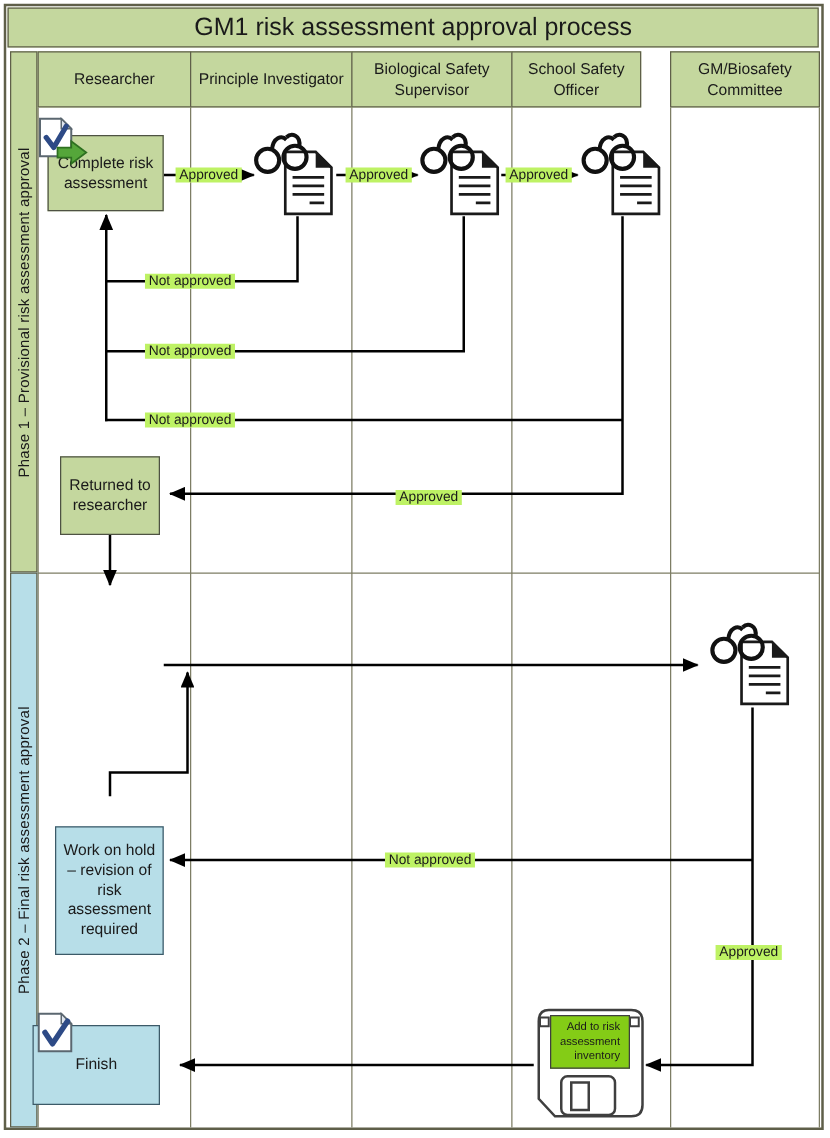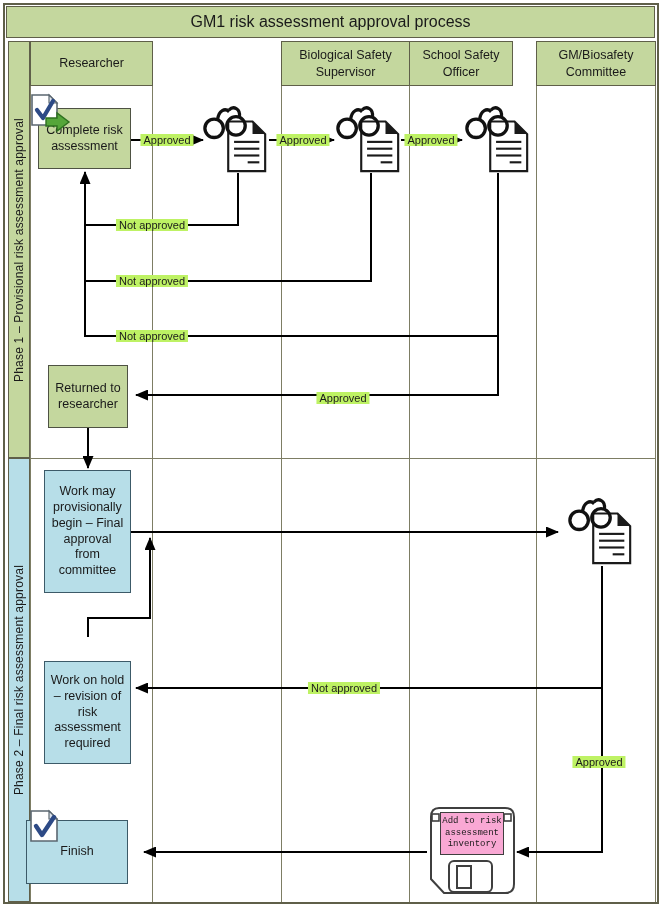--- a/index.html
+++ b/index.html
@@ -1,40 +1,40 @@
 <!DOCTYPE html>
 <html><head>
 <meta charset="utf-8">
 <style>
   html,body{margin:0;padding:0;background:#fff;}
   #stage{position:relative;width:664px;height:910px;background:#fff;
          font-family:"Liberation Sans",sans-serif;color:#1a1a1a;overflow:hidden;}
   .abs{position:absolute;box-sizing:border-box;}
   #outer-border{left:3px;top:3px;width:656px;height:901px;border:2px solid #5f5f49;z-index:0;}
   #title-bar{left:6px;top:6px;width:649px;height:32px;background:#c4d79e;border:1px solid #5f5f49;
-             display:flex;align-items:center;justify-content:center;font-size:16px;z-index:2;}
+             display:flex;align-items:center;justify-content:center;font-size:20px;z-index:2;}
   .phase-band{left:8px;width:22px;border:1px solid #5f5f49;display:flex;align-items:center;justify-content:center;z-index:2;}
   #phase1-band{top:41px;height:417px;background:#c4d79e;}
   #phase2-band{top:458px;height:444px;background:#b7dee8;}
   .phase-label{writing-mode:vertical-rl;transform:rotate(180deg);font-size:12px;white-space:nowrap;letter-spacing:.2px;}
   .lane-header{top:41px;height:45px;background:#c4d79e;border:1px solid #5f5f49;display:flex;align-items:center;
                justify-content:center;text-align:center;font-size:12.5px;line-height:1.3;z-index:2;padding:0 4px;}
   .lane-line{top:86px;height:816px;width:1px;background:#7d7d64;z-index:1;}
   #phase-divider{left:30px;top:458px;width:626px;height:1px;background:#7d7d64;z-index:1;}
   #connector-svg{left:0;top:0;width:664px;height:910px;z-index:3;pointer-events:none;}
   .node{display:flex;align-items:center;justify-content:center;text-align:center;font-size:12.5px;
         line-height:1.26;white-space:pre-line;z-index:4;padding:2px;}
   .green-node{background:#c4d79e;border:1.6px solid #4e5243;}
   .blue-node{background:#b7dee8;border:1.6px solid #3c5a68;}
   .edge-label{transform:translate(-50%,-50%);background:#bef264;padding:0 3px;font-size:11px;
               white-space:nowrap;z-index:5;text-align:center;}
   .icon{z-index:6;}
-  #floppy-label{left:440px;top:812px;width:64px;height:43px;border:1.2px solid #3f3f3f;background:#f9a8d4;
-                display:flex;align-items:center;justify-content:center;text-align:center;
-                font-size:9px;line-height:1.3;white-space:pre-line;z-index:7;font-family:Liberation Mono, monospace;}
+  #floppy-label{left:440px;top:812px;width:64px;height:43px;border:1.2px solid #3f3f3f;background:#84cc16;
+                display:flex;align-items:center;justify-content:center;text-align:right;
+                font-size:9px;line-height:1.3;white-space:pre-line;z-index:7;}
 </style>
 </head>
 <body>
 
 <div id="stage">
 
   <div id="outer-border" class="abs"></div>
 
   <div id="title-bar" class="abs">
     <span>GM1 risk assessment approval process</span>
@@ -42,20 +42,23 @@
 
   <div id="phase1-band" class="abs phase-band">
     <span class="phase-label">Phase 1 – Provisional risk assessment approval</span>
   </div>
   <div id="phase2-band" class="abs phase-band">
     <span class="phase-label">Phase 2 – Final risk assessment approval</span>
   </div>
 
   <div class="abs lane-header" style="left:30px;width:123px;">
     <span>Researcher</span>
+  </div>
+  <div class="abs lane-header" style="left:152px;width:130px;">
+    <span>Principle Investigator</span>
   </div>
   <div class="abs lane-header" style="left:281px;width:129px;">
     <span>Biological Safety Supervisor</span>
   </div>
   <div class="abs lane-header" style="left:409px;width:104px;">
     <span>School Safety Officer</span>
   </div>
   <div class="abs lane-header" style="left:536px;width:120px;">
     <span>GM/Biosafety Committee</span>
   </div>
@@ -93,28 +96,20 @@
   </svg>
 
   <div class="abs node green-node" style="left:38px;top:108px;width:93px;height:61px;">
     <span>Complete risk
 assessment</span>
   </div>
   <div class="abs node green-node" style="left:48px;top:365px;width:80px;height:63px;">
     <span>Returned to
 researcher</span>
   </div>
-  <div class="abs node blue-node" style="left:44px;top:470px;width:87px;height:123px;">
-    <span>Work may
-provisionally
-begin – Final
-approval
-from
-committee</span>
-  </div>
   <div class="abs node blue-node" style="left:44px;top:637px;width:87px;height:103px;margin-top:24px;">
     <span>Work on hold
 – revision of
 risk
 assessment
 required</span>
   </div>
   <div class="abs node blue-node" style="left:26px;top:820px;width:102px;height:64px;">
     <span>Finish</span>
   </div>

